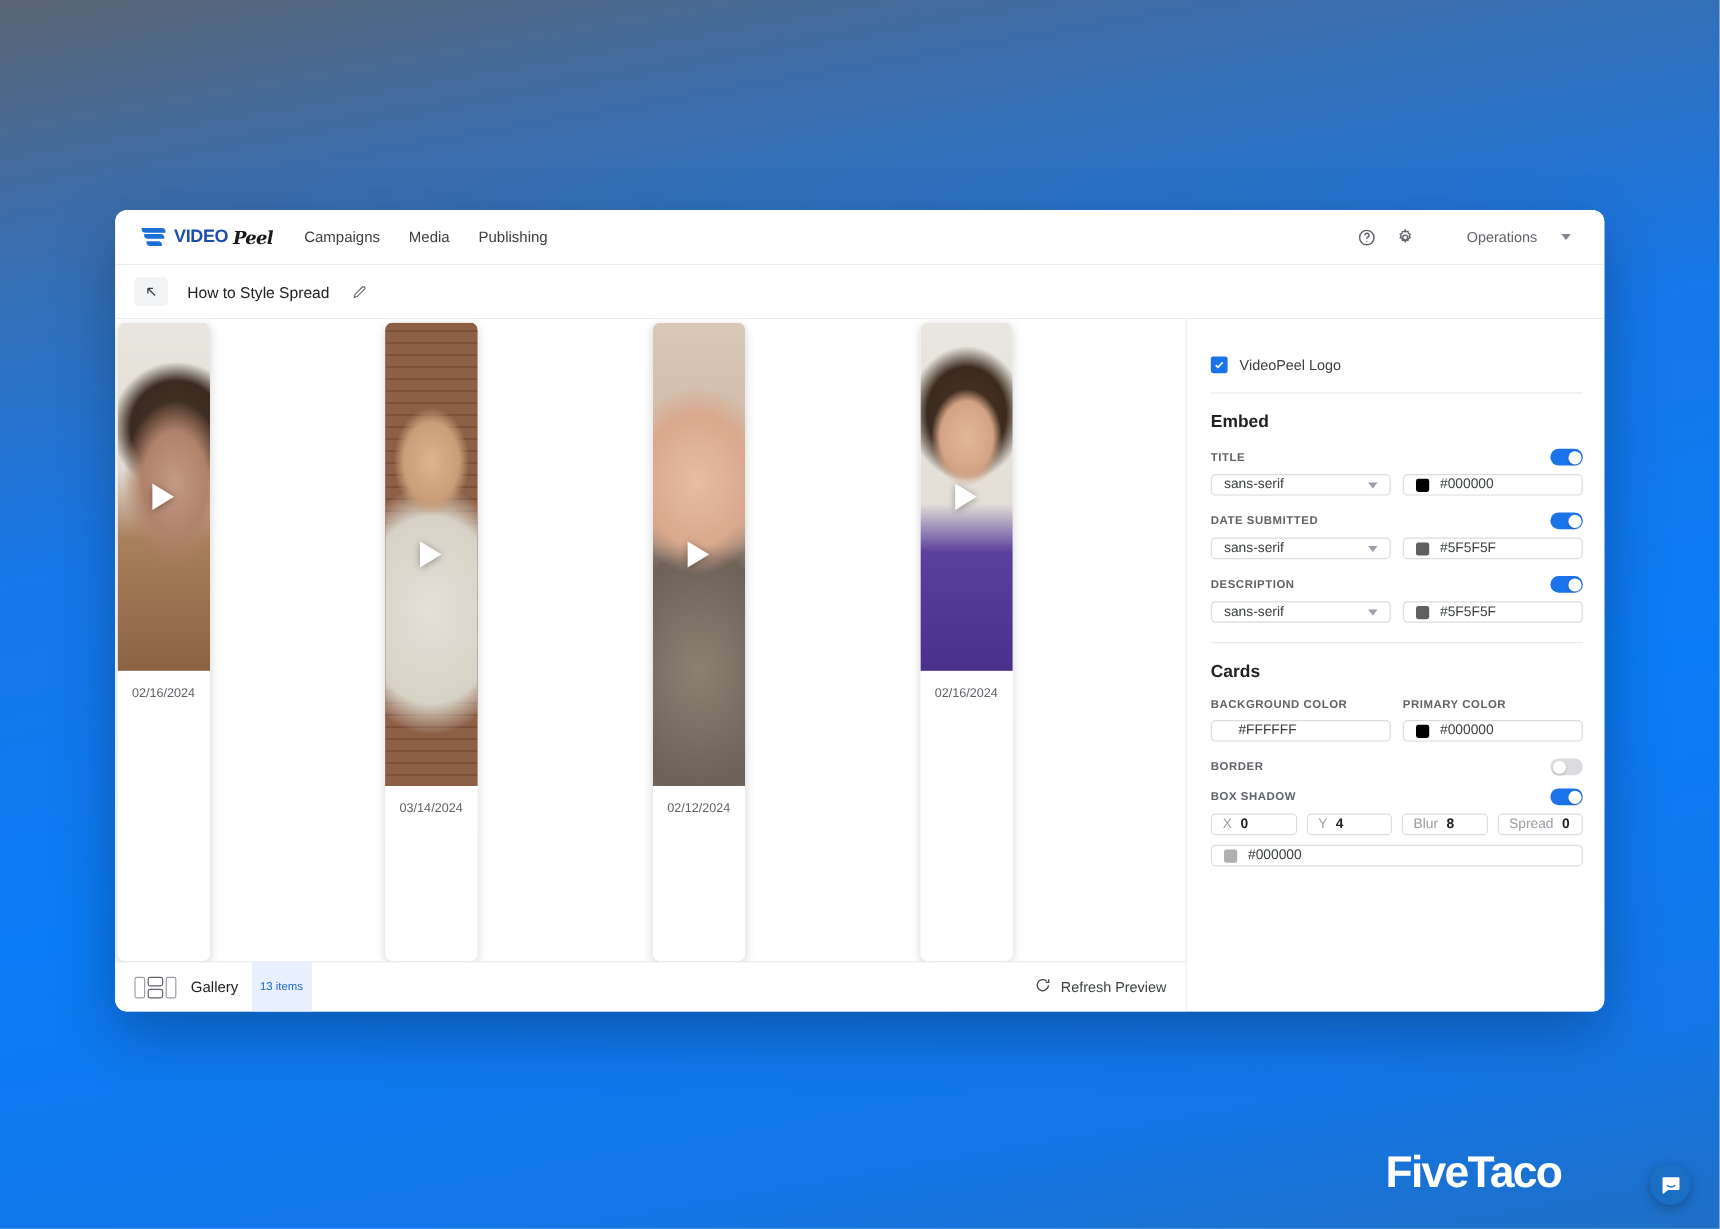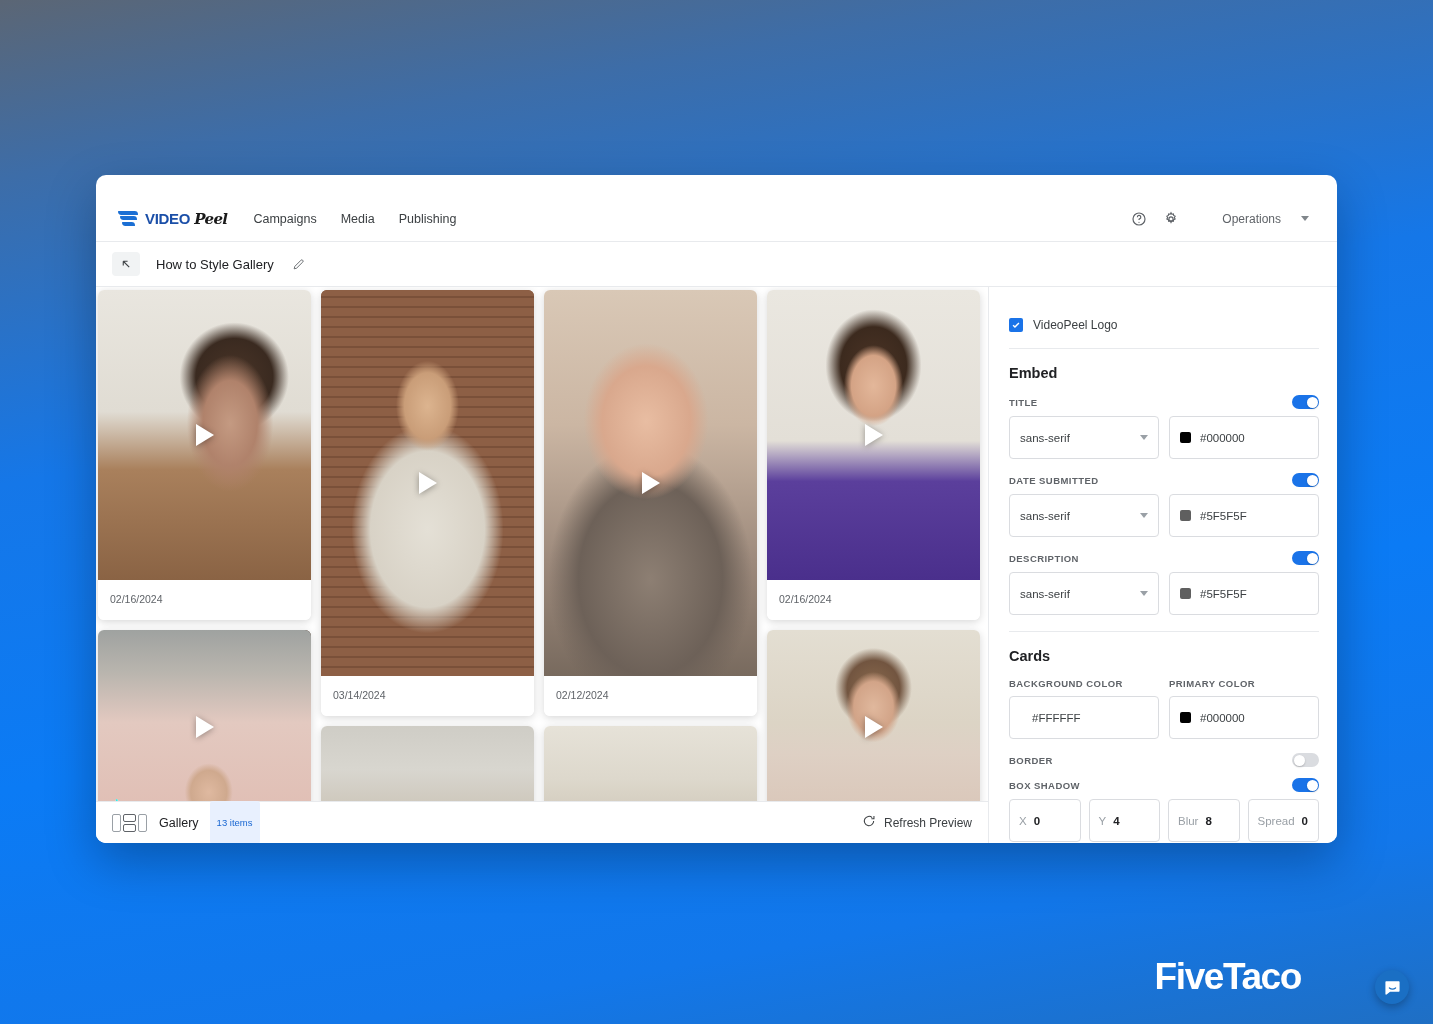--- a/index.html
+++ b/index.html
@@ -28,21 +28,20 @@
 
   
   .topnav {
     height: 46px;
     flex: 0 0 46px;
     display: flex;
     align-items: center;
     padding: 0 22px 0 22px;
     border-bottom: 1px solid #e8eaed;
     background: #fff;
-    margin-top: 21px;
   }
   .logo { display: flex; align-items: center; gap: 5px; margin-right: 26px; }
   .logo-mark { width: 22px; height: 18px; position: relative; }
   .logo-mark .s1, .logo-mark .s2, .logo-mark .s3 {
     position: absolute; left: 0; background: #1b6fd4; border-radius: 1px 6px 1px 6px;
   }
   .logo-mark .s1 { top: 1px;  width: 20px; height: 4px; }
   .logo-mark .s2 { top: 6.5px; width: 17px; height: 4px; left: 2px; }
   .logo-mark .s3 { top: 12px; width: 13px; height: 4px; left: 4px; }
   .logo-video { font-size: 15px; font-weight: bold; color: #1b4fa8; letter-spacing: -0.3px; }
@@ -99,21 +98,21 @@
     background: #fff; overflow: hidden;
     display: flex; flex-direction: column;
     border-right: 1px solid #e8eaed;
   }
   .masonry {
     flex: 1;
     display: flex; gap: 10px;
     padding: 3px 8px 0 2px;
     overflow: hidden;
   }
-  .mcol { flex: 1; display: flex; flex-direction: column; gap: 10px; }
+  .mcol { flex: 1; display: flex; flex-direction: row; gap: 10px; }
   .vcard {
     background: #fff;
     border-radius: 6px;
     box-shadow: 0 2px 8px rgba(0,0,0,0.16);
     overflow: hidden;
     flex: 0 0 auto;
     cursor: pointer;
     position: relative;
   }
   .vthumb { position: relative; width: 100%; overflow: hidden; }
@@ -216,21 +215,21 @@
   }
   .toggle.off { background: #dadce0; }
   .toggle .knob {
     position: absolute; top: 1.5px; right: 1.5px;
     width: 11px; height: 11px; background: #fff; border-radius: 50%;
     box-shadow: 0 1px 2px rgba(0,0,0,0.2);
   }
   .toggle.off .knob { right: auto; left: 1.5px; }
   .pair { display: flex; gap: 10px; margin-top: 7px; }
   .inp {
-    flex: 1; height: 43px; border: 1px solid #dadce0; border-radius: 4px;
+    flex: 1; height: 18px; border: 1px solid #dadce0; border-radius: 4px;
     display: flex; align-items: center; padding: 0 10px;
     font-size: 11.5px; color: #3c4043; background: #fff; cursor: text;
   }
   .inp .sc { margin-left: auto; width: 0; height: 0;
     border-left: 4px solid transparent; border-right: 4px solid transparent; border-top: 5px solid #9aa0a6; }
   .swatch { width: 11px; height: 11px; border-radius: 2px; margin-right: 9px; flex: 0 0 11px; }
   .two-col { display: flex; gap: 10px; margin-top: 14px; }
   .two-col > div { flex: 1; }
   .quad { display: flex; gap: 8px; margin-top: 7px; }
   .quad .inp { padding: 0 9px; }
@@ -294,21 +293,21 @@
       </div>
     </div>
   </div>
 
   <div class="subheader">
     <div class="back-btn">
       <svg width="13" height="13" viewBox="0 0 24 24" fill="none" stroke="currentColor" stroke-width="2">
         <path d="M6 6v8M6 6h8M6 6l11 11"></path>
       </svg>
     </div>
-    <div class="page-title">How to Style Gallery</div>
+    <div class="page-title">How to Style Spread</div>
     <span class="edit-icon">
       <svg width="13" height="13" viewBox="0 0 24 24" fill="none" stroke="currentColor" stroke-width="1.7">
         <path d="M4 20l4.5-1.2L20 7.3a2 2 0 0 0 0-2.8l-.5-.5a2 2 0 0 0-2.8 0L5.2 15.5 4 20z"></path>
       </svg>
     </span>
   </div>
 
   <div class="body-split">
 
     <div class="preview">

